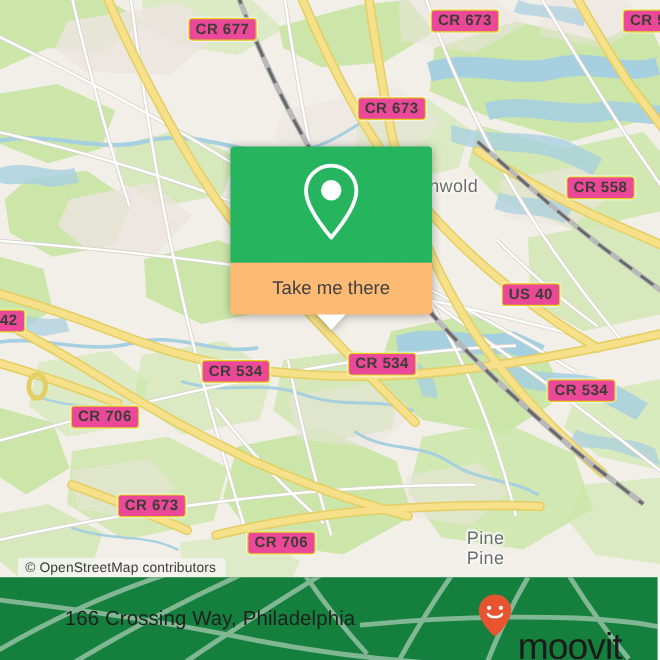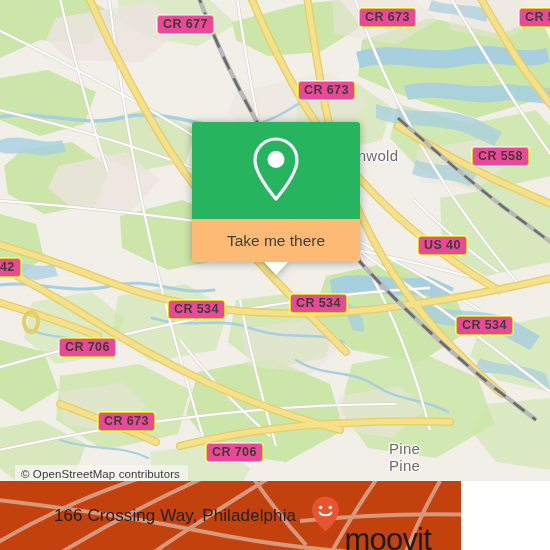--- a/index.html
+++ b/index.html
@@ -44,21 +44,21 @@
 
   
   #attribution{
     position:absolute;left:0;top:465px;background:rgba(245,245,243,.82);
     color:#3a3a3a;font-size:11.5px;padding:3px 8px 3px 6px;border-radius:0 2px 0 0;
     letter-spacing:.1px;
     margin-left:15px;
   }
 
   
-  #footer{position:absolute;left:0;top:481px;width:461px;height:69px;background:#c2410c;overflow:hidden;}
+  #footer{position:absolute;left:0;top:481px;width:548px;height:69px;background:#15803d;overflow:hidden;}
   #footer-wm{position:absolute;left:0;top:0;width:550px;height:69px;opacity:.5;}
   #address{
     position:absolute;left:54px;top:50%;transform:translateY(-50%);
     font-size:17px;color:#1f1f1f;white-space:nowrap;letter-spacing:.1px;
   }
   #brand{position:absolute;right:30px;top:50%;transform:translateY(-50%);
          display:flex;align-items:center;gap:4px;}
   #brand-word{font-size:31px;color:#1b1b1b;letter-spacing:-.8px;line-height:31px;margin-top:46px;}
 </style>
 </head>

